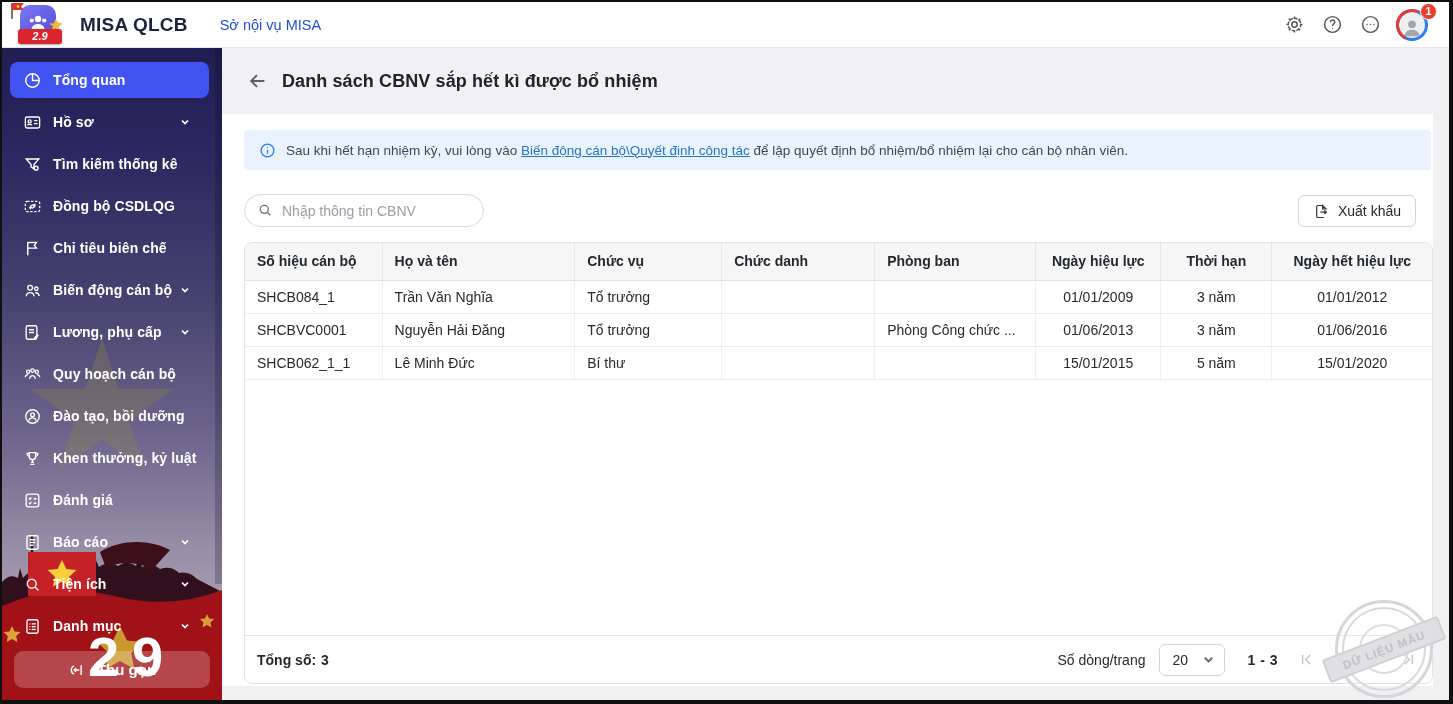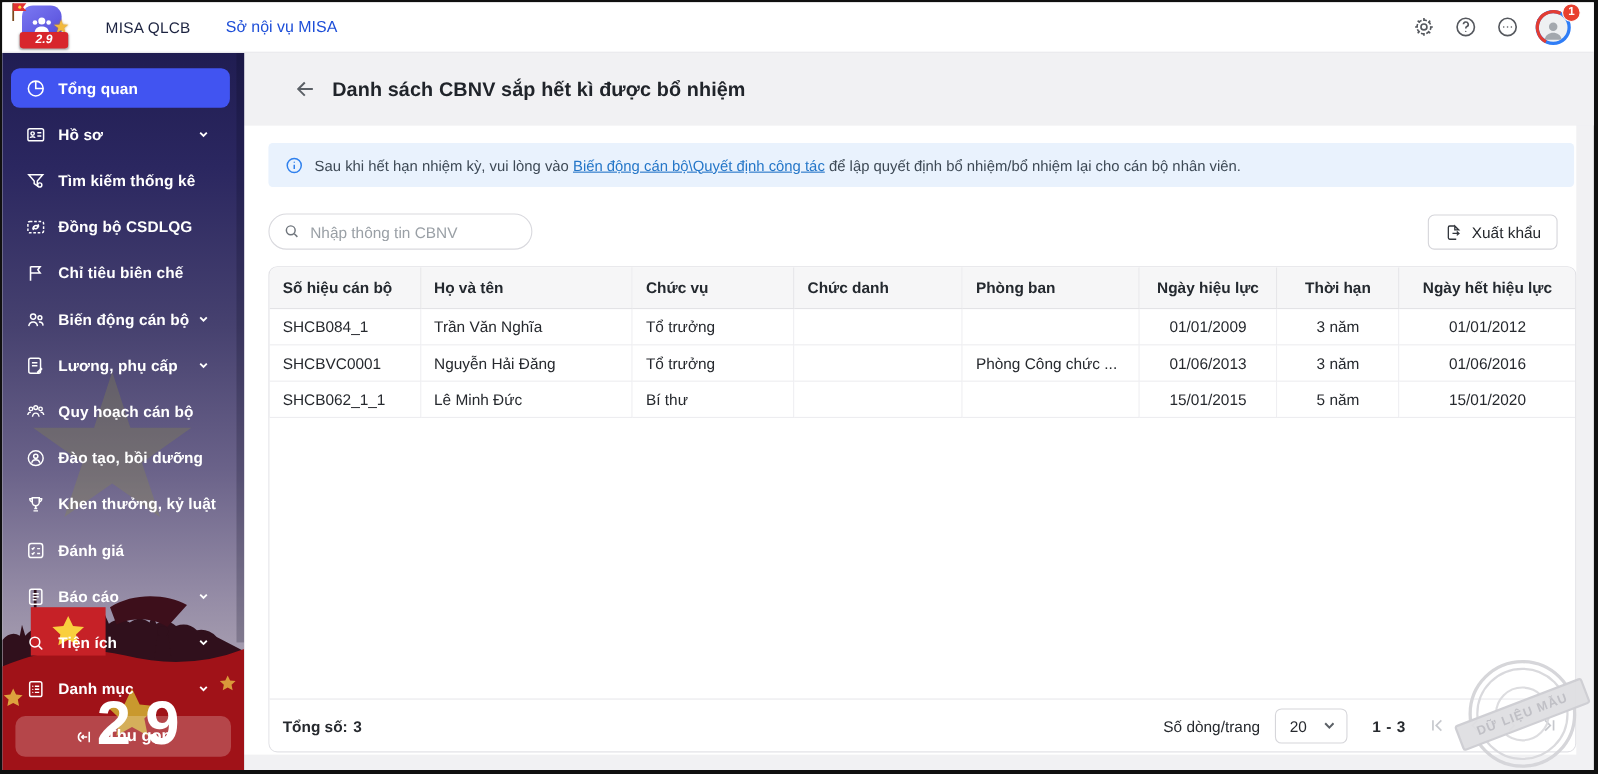--- a/index.html
+++ b/index.html
@@ -12,21 +12,21 @@
   .topbar{position:absolute;left:0;top:0;right:0;height:46px;background:#fff;
     border-bottom:1px solid #e7e7ea;display:flex;align-items:center;z-index:40;}
   .logo-cluster{position:relative;width:66px;height:46px;margin-left:6px;flex:0 0 auto;}
   .logo-square{position:absolute;left:12px;top:3px;width:36px;height:36px;border-radius:10px;
     background:linear-gradient(145deg,#7b79f2,#4f46d6);display:flex;align-items:center;justify-content:center;}
   .logo-flag{position:absolute;left:0px;top:-1px;}
   .logo-star{position:absolute;left:40px;top:13px;font-size:17px;color:#f2b93c;text-shadow:0 0 2px #b87f14;}
   .logo-ribbon{position:absolute;left:10px;top:27px;width:44px;height:15px;background:#d8262c;border-radius:3px;
     color:#fff;font-size:11px;font-weight:bold;font-style:italic;display:flex;align-items:center;justify-content:center;
     box-shadow:0 1px 2px rgba(0,0,0,.35);}
-  .app-name{font-size:14px;font-weight:normal;color:#1c2340;margin-left:22px;letter-spacing:.2px;}
+  .app-name{font-size:19px;font-weight:bold;color:#1c2340;margin-left:6px;letter-spacing:.2px;}
   .org-name{font-size:14.5px;color:#1d4ed8;margin-left:32px;font-weight:500;}
   .topbar-spacer{flex:1;}
   .tb-icon{width:38px;height:38px;display:flex;align-items:center;justify-content:center;cursor:pointer;color:#55585e;}
   .avatar-wrap{position:relative;width:44px;height:44px;margin-right:14px;margin-left:2px;}
   .avatar-ring{position:absolute;left:5px;top:6px;width:32px;height:32px;border-radius:50%;
     border:3px solid #2f7df6;background:#eef0f2;display:flex;align-items:flex-end;justify-content:center;overflow:hidden;}
   .avatar-arc{position:absolute;left:5px;top:6px;width:32px;height:32px;border-radius:50%;
     border:3px solid transparent;border-top-color:#e23c33;border-left-color:#e23c33;transform:rotate(-18deg);}
   .avatar-badge{position:absolute;right:-2px;top:0px;min-width:17px;height:17px;border-radius:9px;background:#e8402f;
     color:#fff;font-size:10.5px;font-weight:bold;display:flex;align-items:center;justify-content:center;padding:0 4px;
@@ -45,21 +45,21 @@
   .nav-item.active{background:#4154f1;}
   .nav-item .nicon{width:20px;height:20px;flex:0 0 auto;display:flex;align-items:center;justify-content:center;}
   .nav-item .nlabel{font-size:14px;font-weight:600;margin-left:11px;white-space:nowrap;letter-spacing:.1px;}
   .nav-item .nchev{margin-left:auto;display:flex;align-items:center;}
   .collapse-btn{position:absolute;left:12px;right:12px;bottom:12px;height:37px;border-radius:9px;z-index:10;
     background:rgba(255,255,255,.22);display:flex;align-items:center;justify-content:center;color:#fff;
     font-size:15px;font-weight:bold;cursor:pointer;gap:11px;}
 
   
   .main-header{position:absolute;left:220px;top:46px;right:0;height:66px;display:flex;align-items:center;
-    background:#f1f1f3;padding-left:44px;z-index:5;}
+    background:#f1f1f3;padding-left:24px;z-index:5;}
   .back-arrow{width:24px;height:24px;display:flex;align-items:center;justify-content:center;cursor:pointer;color:#5b6066;}
   .page-title{font-size:18px;font-weight:bold;color:#20242a;margin-left:12px;letter-spacing:.1px;}
 
   .panel{position:absolute;left:220px;top:112px;right:16px;bottom:14px;background:#fff;z-index:4;}
   .info-banner{position:absolute;left:22px;right:2px;top:16px;height:40px;background:#e9f2fd;border-radius:4px;
     display:flex;align-items:center;padding-left:15px;font-size:13.5px;color:#3d4955;}
   .info-banner .itext{margin-left:10px;white-space:nowrap;}
   .info-banner a{color:#2476c8;text-decoration:underline;cursor:pointer;}
   .info-icon{width:17px;height:17px;flex:0 0 auto;color:#2f80ed;display:flex;}
 

